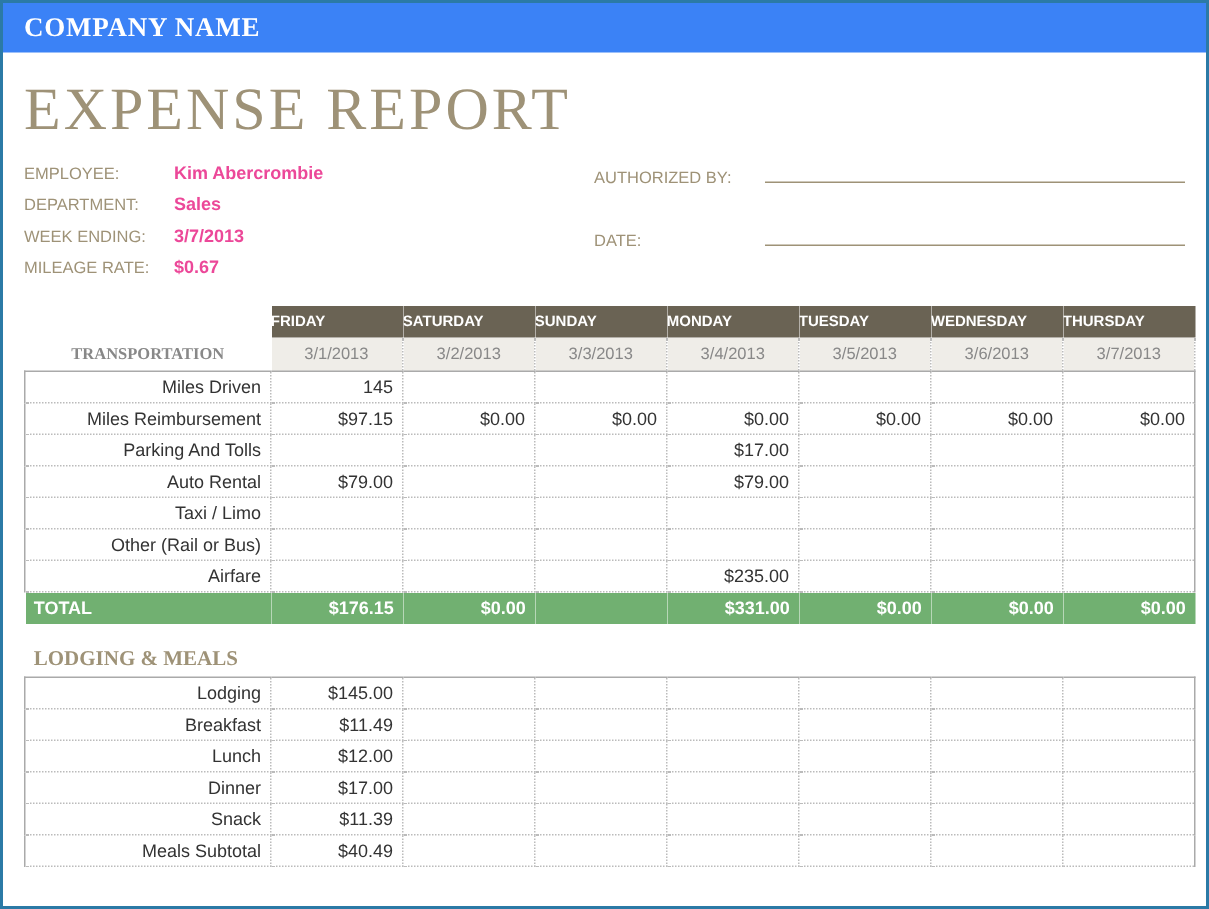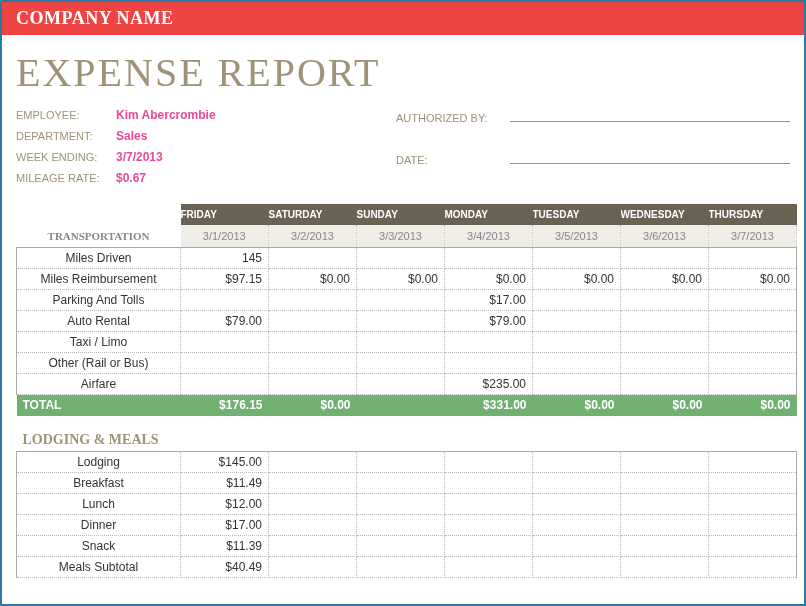--- a/index.html
+++ b/index.html
@@ -1,39 +1,39 @@
 <!DOCTYPE html>
 <html><head>
 <meta charset="utf-8">
 <style>
 * { box-sizing: border-box; margin: 0; padding: 0; }
 body { background: #fff; font-family: Arial, sans-serif; font-size: 12px; }
 .frame { width: 806px; height: 606px; border: 2px solid #2b7aa6; background: #fff; position: relative; overflow: hidden; }
-.topbar { background: #ef4444; color: #fff; padding: 6px 14px; font-family: "Georgia", serif; font-size: 18px; font-weight: bold; letter-spacing: 0.5px; }
+.topbar { background: #3b82f6; color: #fff; padding: 6px 14px; font-family: "Georgia", serif; font-size: 18px; font-weight: bold; letter-spacing: 0.5px; }
 .title { color: #9e9277; font-family: "Georgia", serif; font-size: 40px; letter-spacing: 2px; padding: 14px 14px 12px 14px; font-weight: normal; }
 .meta { display: flex; padding: 0 14px 8px 14px; }
 .meta-left { width: 320px; }
 .meta-right { flex: 1; padding-left: 60px; }
 .meta-row { display: flex; align-items: baseline; margin-bottom: 3px; min-height: 18px; }
 .meta-row .lbl { color: #9e9277; font-size: 11px; text-align: left; padding-right: 6px; }
 .meta-left .lbl { width: 100px; }
 .meta-right .lbl { width: 110px; }
 .meta-row .val { color: #ec4899; font-size: 12px; font-weight: bold; }
 .meta-row .line { flex: 1; border-bottom: 1px solid #9e9277; height: 14px; margin-left: 4px; }
 table { border-collapse: collapse; width: 780px; margin: 4px 14px 0 14px; table-layout: fixed; }
 th, td { padding: 3px 6px; white-space: nowrap; overflow: hidden; }
 col.label-col { width: 164px; }
 col.day-col { width: 88px; }
 .day-head th { background: #6a6354; color: #fff; font-size: 10px; font-weight: bold; text-align: left; padding: 5px 0; }
 .day-head th:first-child { background: transparent; }
 .date-head td { background: #efede8; color: #888; font-size: 11px; text-align: center; padding: 5px 0; border-right: 1px dotted #bbb; }
 .date-head td:first-child { background: transparent; border: none; }
 .section-label { color: #9e9277; font-family: "Georgia", serif; font-size: 14px; font-weight: bold; }
 tbody.rows td { border-right: 1px dotted #bbb; border-bottom: 1px dotted #bbb; font-size: 12px; color: #333; text-align: right; height: 21px; }
-tbody.rows td:first-child { text-align: center; padding-left: 6px; }
+tbody.rows td:first-child { text-align: right; padding-left: 6px; }
 tbody.rows tr:first-child td { border-top: 1px solid #aaa; }
 tbody.rows td:first-child { border-left: 1px solid #aaa; }
 tbody.rows td:last-child { border-right: 1px solid #aaa; }
 .total-row td { background: #71b071; color: #fff; font-weight: bold; border: none !important; font-size: 12px; text-align: right; height: 21px; padding: 3px 6px; }
 .total-row td:first-child { text-align: left; }
 .section2-head td { padding-top: 16px; }
 </style>
 </head>
 <body>
 

